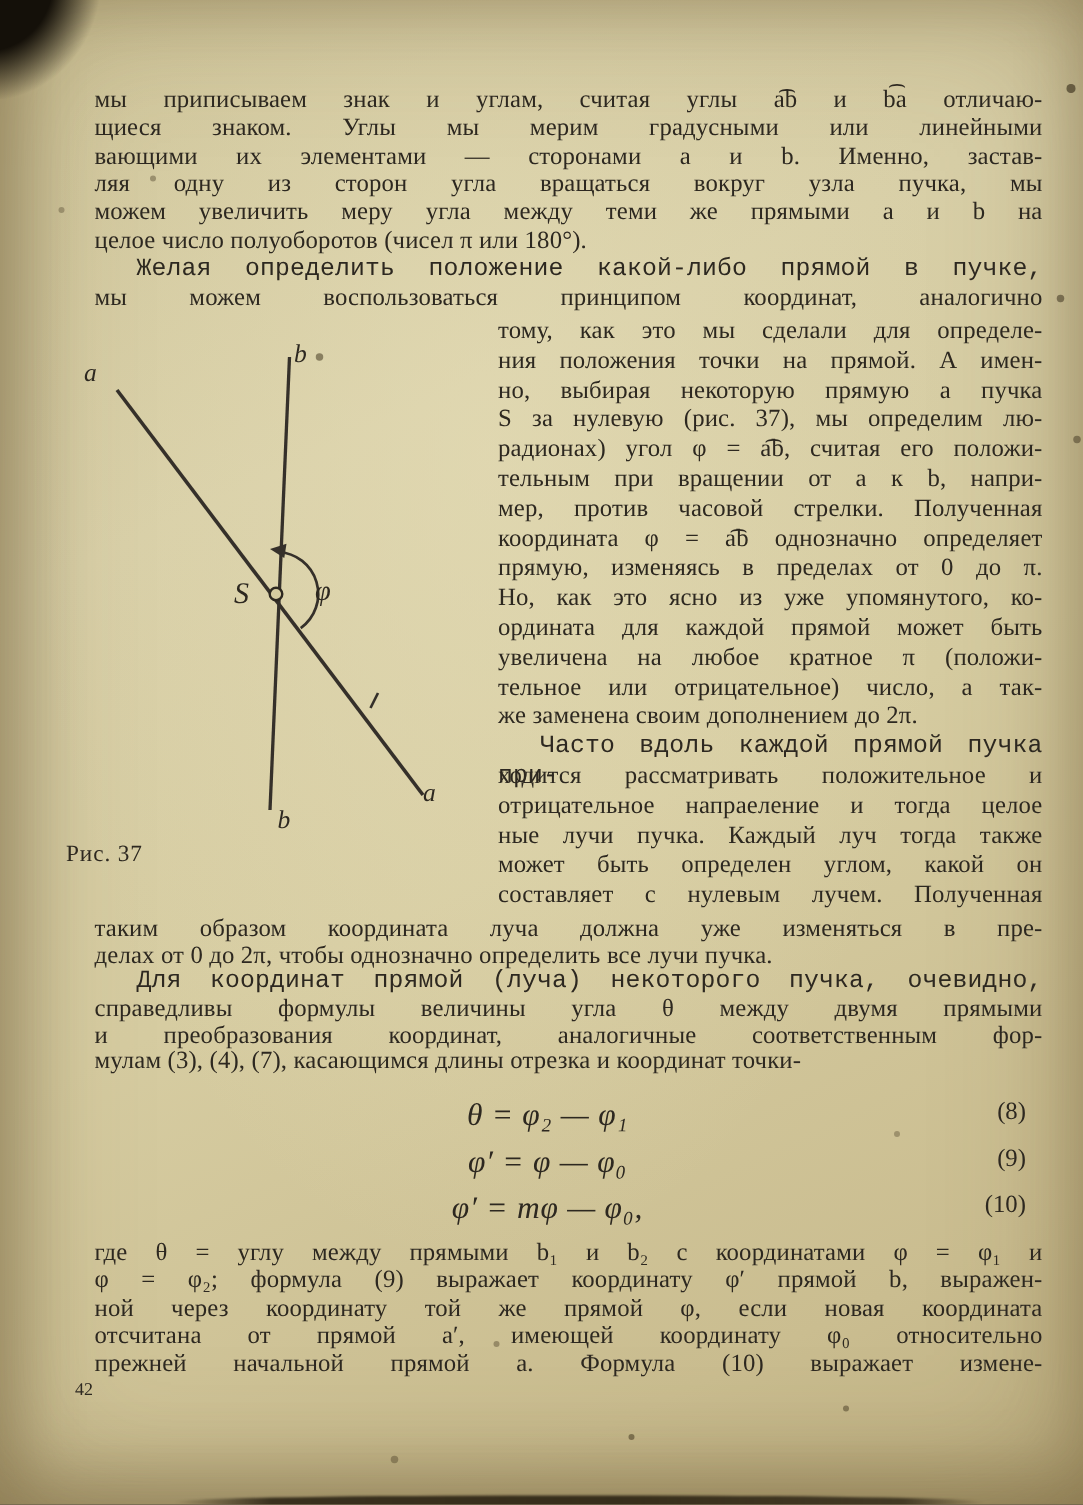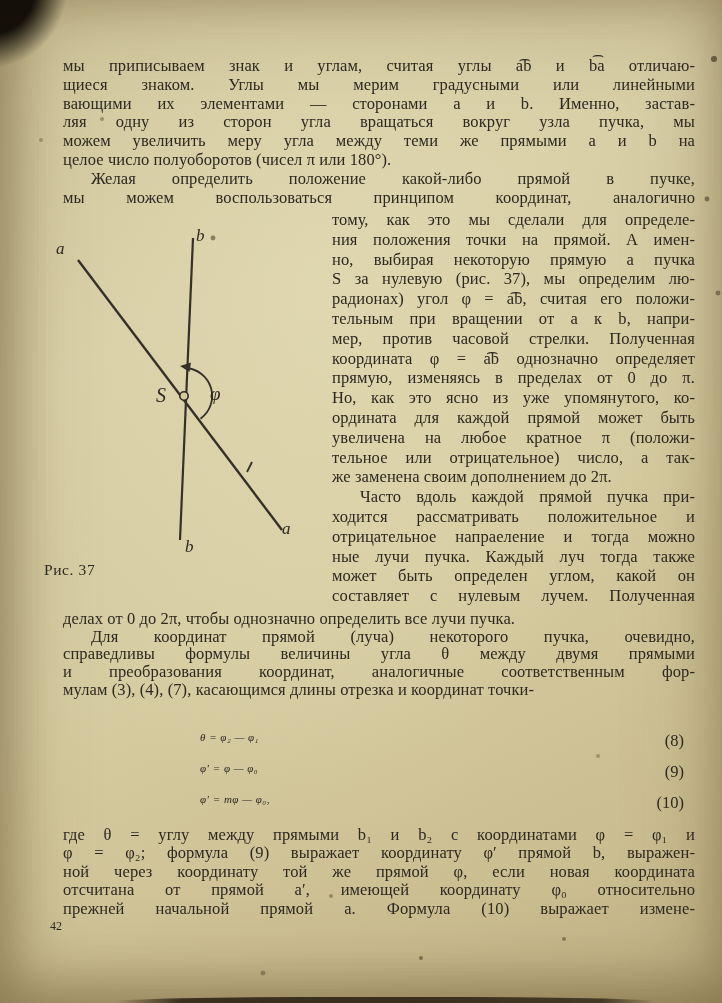--- a/index.html
+++ b/index.html
@@ -8,28 +8,28 @@
     font-family:"Liberation Serif","DejaVu Serif",serif;
     color:#2d2820;
     background:
       radial-gradient(ellipse at 45% 30%, rgba(230,222,184,.55) 0%, rgba(230,222,184,0) 55%),
       linear-gradient(155deg, #cfc59a 0%, #d8cfa7 30%, #d6cca1 55%, #cabd90 85%, #bfb183 100%);
     box-shadow: inset 0 0 95px rgba(108,88,48,.38), inset 0 -22px 45px rgba(96,78,42,.28), inset 18px 0 40px rgba(100,82,44,.22);
   }
   .tregion { position:absolute; font-size:16.5px; letter-spacing:.1px; }
   .tline { text-align:justify; text-align-last:justify; white-space:normal; }
   .tline.last { text-align-last:left; }
-  .tline.indent { text-indent:28px; }
+  .tline.indent { text-indent:28px;font-family:Liberation Mono, monospace; }
   .rA .tline { height:18.8px; line-height:18.8px; }
   .rB .tline { height:19.8px; line-height:19.8px; }
   .rC .tline { height:17.7px; line-height:17.7px; }
   .rD .tline { height:18.4px; line-height:18.4px; }
   .formulas { position:absolute; left:0; top:731px; width:722px; }
   .formula-row { position:relative; height:31px; }
-  .f-expr { position:absolute; left:200px; width:330px; text-align:left; font-style:italic; font-size:11px; letter-spacing:.5px; }
+  .f-expr { position:absolute; left:200px; width:330px; text-align:center; font-style:italic; font-size:21px; letter-spacing:.5px; }
   .f-num { position:absolute; right:38px; font-size:16.5px; }
   .figure { position:absolute; left:44px; top:210px; width:256px; height:350px; }
   .fig-caption { position:absolute; left:44px; top:561px; width:256px; text-align:left; font-size:15.5px; letter-spacing:.6px; }
   .page-number { position:absolute; left:50px; top:919px; font-size:12px; }
   .corner-tl { position:absolute; left:-26px; top:-30px; width:92px; height:96px;
     background: radial-gradient(ellipse at 18% 18%, #141009 42%, rgba(20,16,9,0) 72%); }
   .bottom-strip { position:absolute; left:116px; bottom:-3px; width:540px; height:9px; border-radius:50% / 60%;
     background: linear-gradient(to right, rgba(40,32,18,0) 0%, rgba(40,32,18,.85) 12%, rgba(45,36,20,.9) 55%, rgba(40,32,18,.75) 90%, rgba(40,32,18,0) 100%);
     filter: blur(.6px); }
   .specks { position:absolute; left:0; top:0; width:2px; height:2px; background:transparent; border-radius:50%;
@@ -78,27 +78,28 @@
       <div class="tline">мер, против часовой стрелки. Полученная</div>
       <div class="tline">координата φ = a͡b однозначно определяет</div>
       <div class="tline">прямую, изменяясь в пределах от 0 до π.</div>
       <div class="tline">Но, как это ясно из уже упомянутого, ко-</div>
       <div class="tline">ордината для каждой прямой может быть</div>
       <div class="tline">увеличена на любое кратное π (положи-</div>
       <div class="tline">тельное или отрицательное) число, а так-</div>
       <div class="tline last">же заменена своим дополнением до 2π.</div>
       <div class="tline indent">Часто вдоль каждой прямой пучка при-</div>
       <div class="tline">ходится рассматривать положительное и</div>
-      <div class="tline">отрицательное напраеление и тогда можно</div>
+      <div class="tline">отрицательное напраеление и тогда целое</div>
       <div class="tline">ные лучи пучка. Каждый луч тогда также</div>
       <div class="tline">может быть определен углом, какой он</div>
       <div class="tline">составляет с нулевым лучем. Полученная</div>
     </div>
 
   <div class="tregion rC" style="left:63px; top:610px; width:632px;">
+      <div class="tline">таким образом координата луча должна уже изменяться в пре-</div>
       <div class="tline last">делах от 0 до 2π, чтобы однозначно определить все лучи пучка.</div>
       <div class="tline indent">Для координат прямой (луча) некоторого пучка, очевидно,</div>
       <div class="tline">справедливы формулы величины угла θ между двумя прямыми</div>
       <div class="tline">и преобразования координат, аналогичные соответственным фор-</div>
       <div class="tline last">мулам (3), (4), (7), касающимся длины отрезка и координат точки-</div>
     </div>
 
   <div class="formulas">
     <div class="formula-row">
       <span class="f-expr">θ = φ₂ — φ₁</span>

